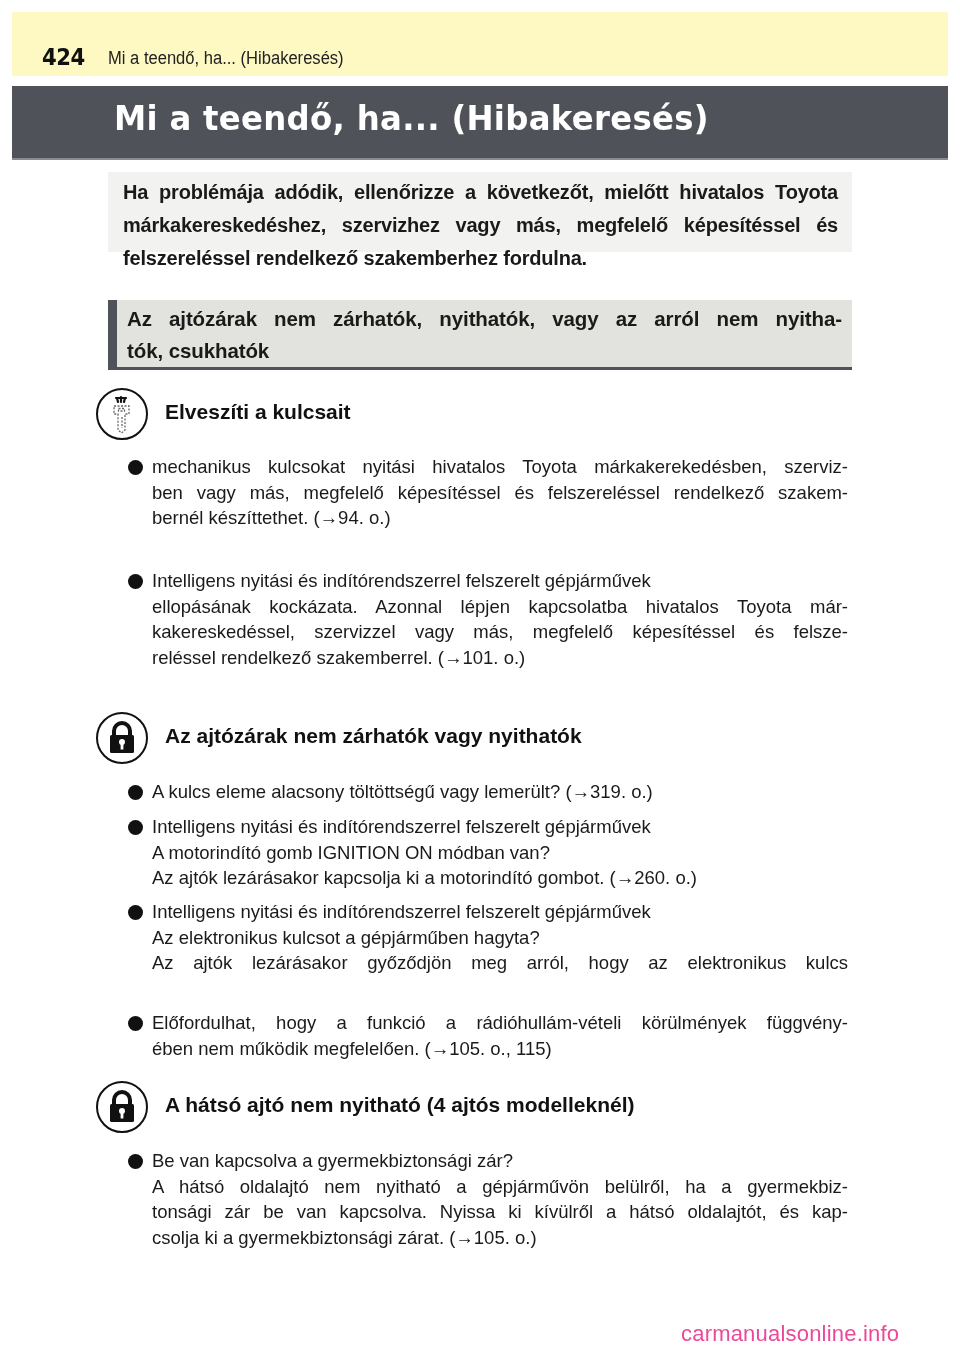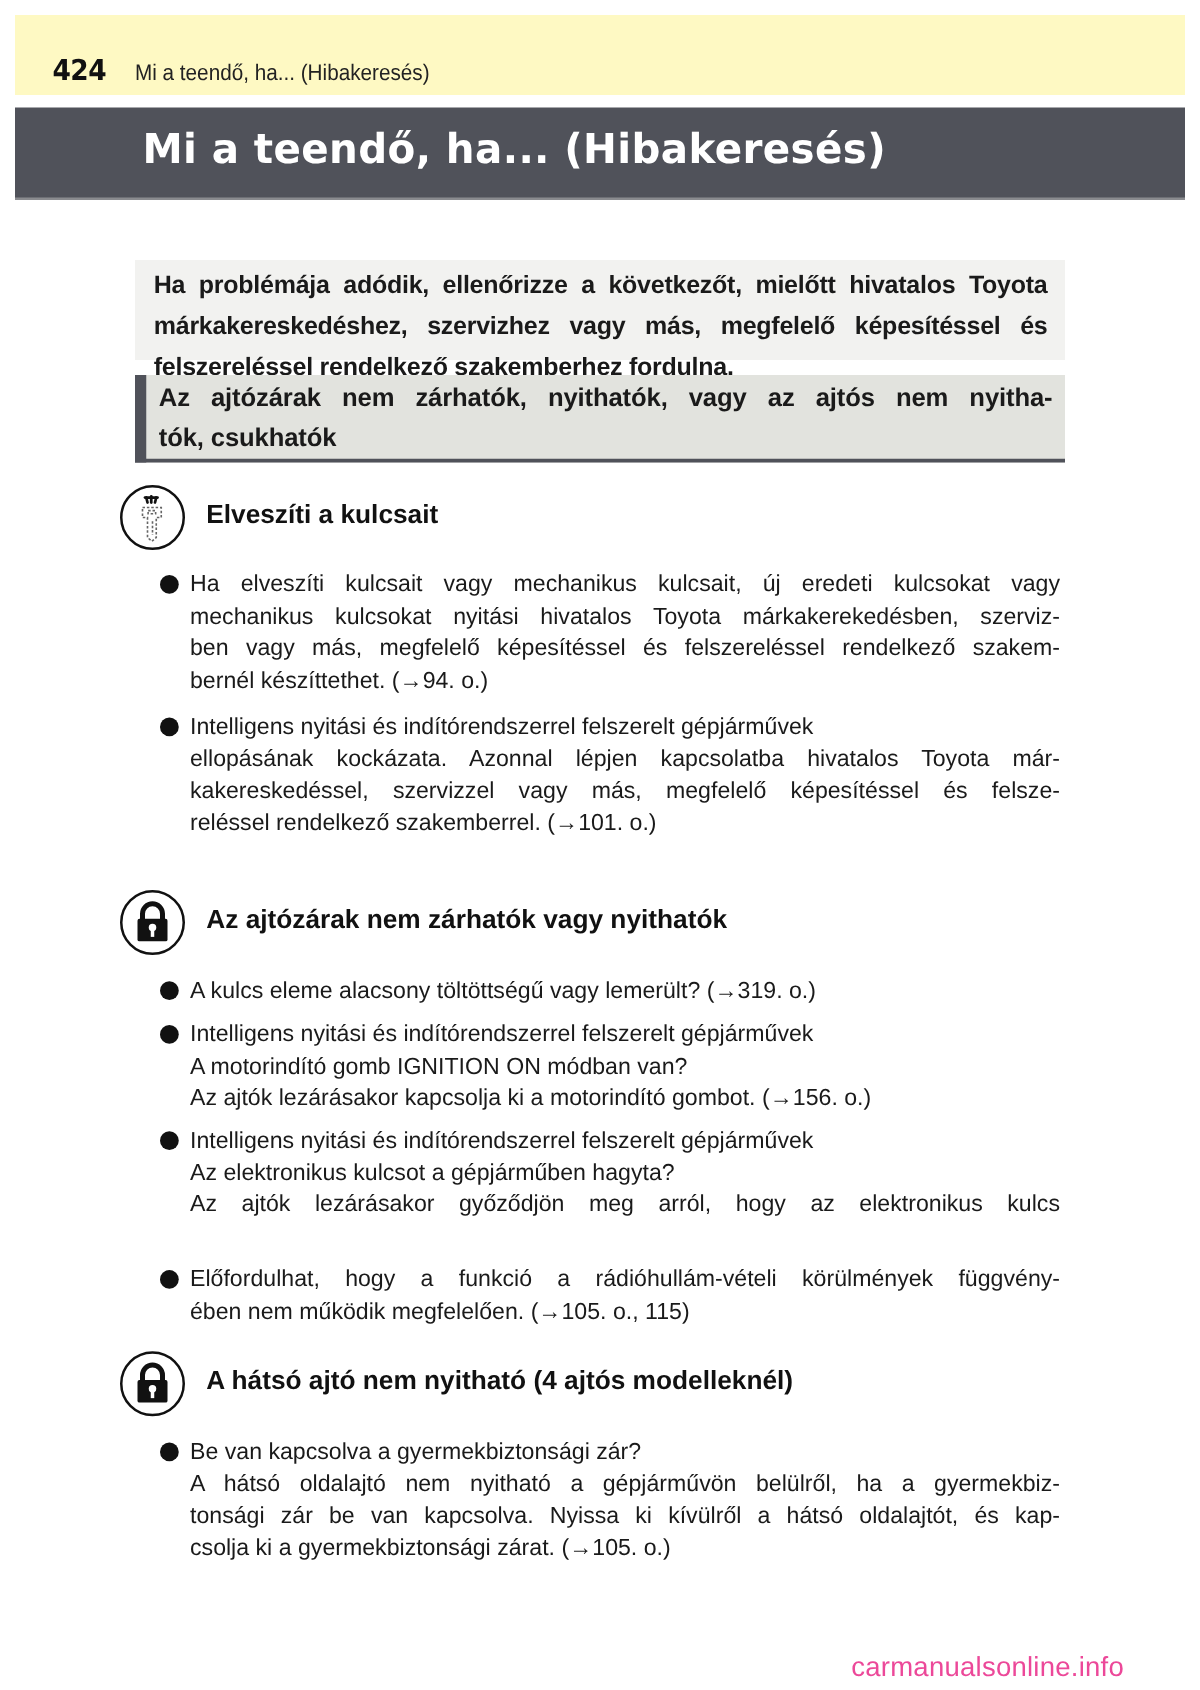--- a/index.html
+++ b/index.html
@@ -24,21 +24,21 @@
     position:absolute; left:12px; top:86px; width:936px; height:74px;
     background:#50525a; border-bottom:2px solid #8a8b8f; box-sizing:border-box;
   }
   .page-title {
     position:absolute; left:102px; top:13px; font-size:33px; font-weight:bold;
     color:#ffffff; white-space:nowrap; letter-spacing:0.3px;
     font-family:"DejaVu Sans", sans-serif; transform:scaleX(0.98); transform-origin:left;
   }
   .intro-box {
     position:absolute; left:108px; top:172px; width:744px; height:80px;
-    background:#f2f2f0; box-sizing:border-box; padding:4px 14px 0 15px;margin-top:36px;
+    background:#f2f2f0; box-sizing:border-box; padding:4px 14px 0 15px;
   }
   .intro-text {
     font-size:20px; font-weight:bold; line-height:33px; color:#1a1a1a;
     text-align:justify; letter-spacing:-0.2px;
   }
   .section-heading {
     position:absolute; left:108px; top:300px; width:744px; height:70px;
     background:#e2e3de; border-left:9px solid #50525a; border-bottom:3px solid #50525a;
     box-sizing:border-box; padding:3px 10px 0 10px;
   }
@@ -87,21 +87,21 @@
 <div class="title-bar">
   <span class="page-title">Mi a teendő, ha... (Hibakeresés)</span>
 </div>
 
 <div class="intro-box">
   <div class="intro-text">Ha problémája adódik, ellenőrizze a következőt, mielőtt hivatalos Toyota márkakereskedéshez, szervizhez vagy más, megfelelő képe­sítéssel és felszereléssel rendelkező szakemberhez fordulna.</div>
 </div>
 
 <div class="section-heading">
   <div class="section-heading-text">
-    <span style="display:block;text-align:justify;text-align-last:justify;">Az ajtózárak nem zárhatók, nyithatók, vagy az ajtós nem nyitha-</span>
+    <span style="display:block;text-align:justify;text-align-last:justify;">Az ajtózárak nem zárhatók, nyithatók, vagy az arról nem nyitha-</span>
     <span style="display:block;">tók, csukhatók</span>
   </div>
 </div>
 
 <div class="sub" style="top:388px;">
   <div class="sub-icon">
     <svg width="48" height="48" viewBox="0 0 48 48">
       <g stroke="#111" stroke-width="2.2" stroke-linecap="round">
         <line x1="19" y1="8" x2="20" y2="12"></line>
         <line x1="23" y1="7" x2="23" y2="12"></line>
@@ -114,21 +114,20 @@
         <line x1="24" y1="27" x2="24" y2="38"></line>
       </g>
     </svg>
   </div>
   <div class="sub-title">Elveszíti a kulcsait</div>
 </div>
 
 <div class="bullet" style="top:454px;">
   <span class="bullet-dot"></span>
   <div class="bullet-body">
-    <span class="line jl">Ha elveszíti kulcsait vagy mechanikus kulcsait, új eredeti kulcsokat vagy</span>
     <span class="line jl">mechanikus kulcsokat nyitási hivatalos Toyota márkakerekedésben, szerviz-</span>
     <span class="line jl">ben vagy más, megfelelő képesítéssel és felszereléssel rendelkező szakem-</span>
     <span class="line">bernél készíttethet. (→94. o.)</span>
   </div>
 </div>
 
 <div class="bullet" style="top:568px;">
   <span class="bullet-dot"></span>
   <div class="bullet-body">
     <span class="line">Intelligens nyitási és indítórendszerrel felszerelt gépjárművek</span>
@@ -155,21 +154,21 @@
   <div class="bullet-body">
     <span class="line">A kulcs eleme alacsony töltöttségű vagy lemerült? (→319. o.)</span>
   </div>
 </div>
 
 <div class="bullet" style="top:814px;">
   <span class="bullet-dot"></span>
   <div class="bullet-body">
     <span class="line">Intelligens nyitási és indítórendszerrel felszerelt gépjárművek</span>
     <span class="line">A motorindító gomb IGNITION ON módban van?</span>
-    <span class="line">Az ajtók lezárásakor kapcsolja ki a motorindító gombot. (→156. o.)</span>
+    <span class="line">Az ajtók lezárásakor kapcsolja ki a motorindító gombot. (→260. o.)</span>
   </div>
 </div>
 
 <div class="bullet" style="top:899px;">
   <span class="bullet-dot"></span>
   <div class="bullet-body">
     <span class="line">Intelligens nyitási és indítórendszerrel felszerelt gépjárművek</span>
     <span class="line">Az elektronikus kulcsot a gépjárműben hagyta?</span>
     <span class="line jl">Az ajtók lezárásakor győződjön meg arról, hogy az elektronikus kulcs</span>
   </div>

